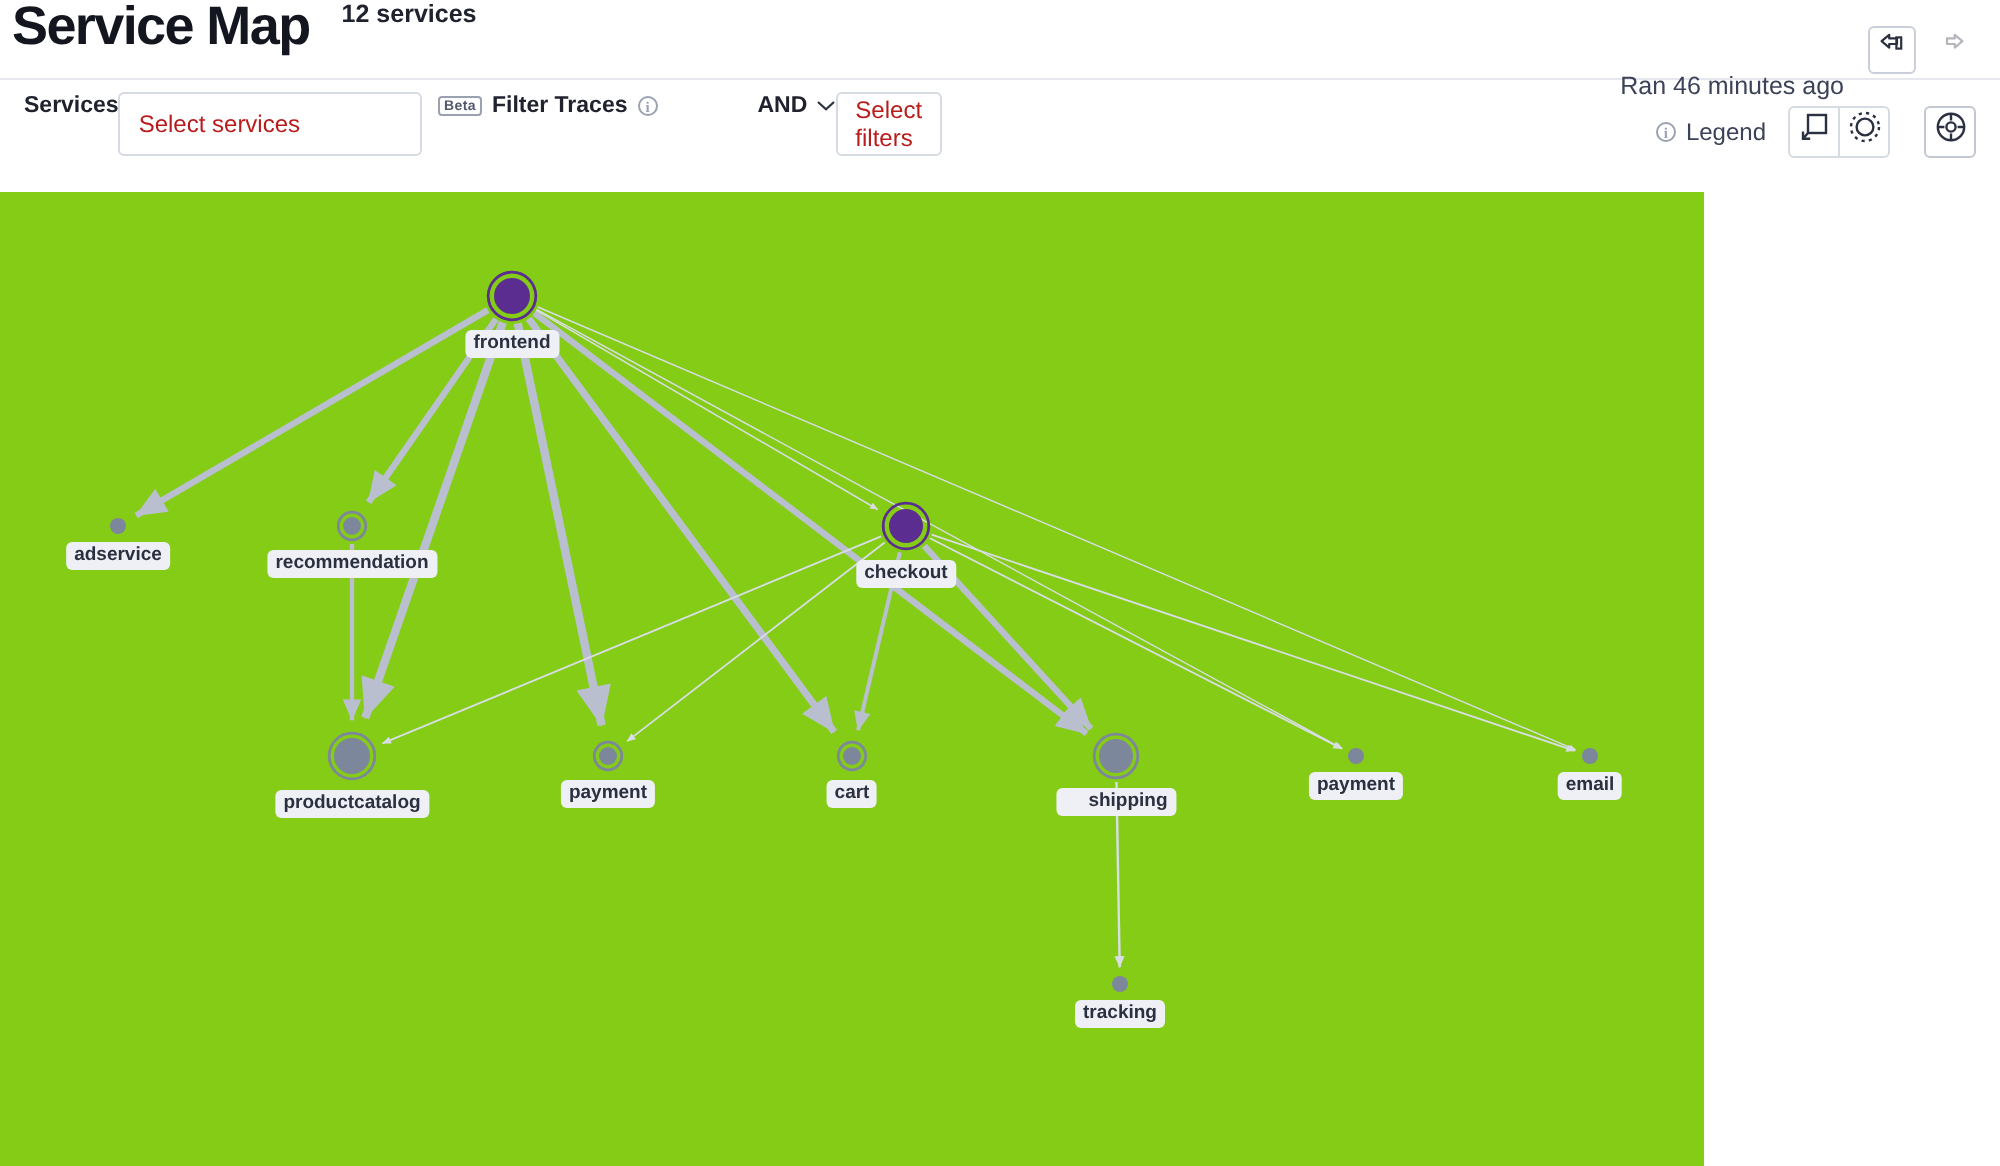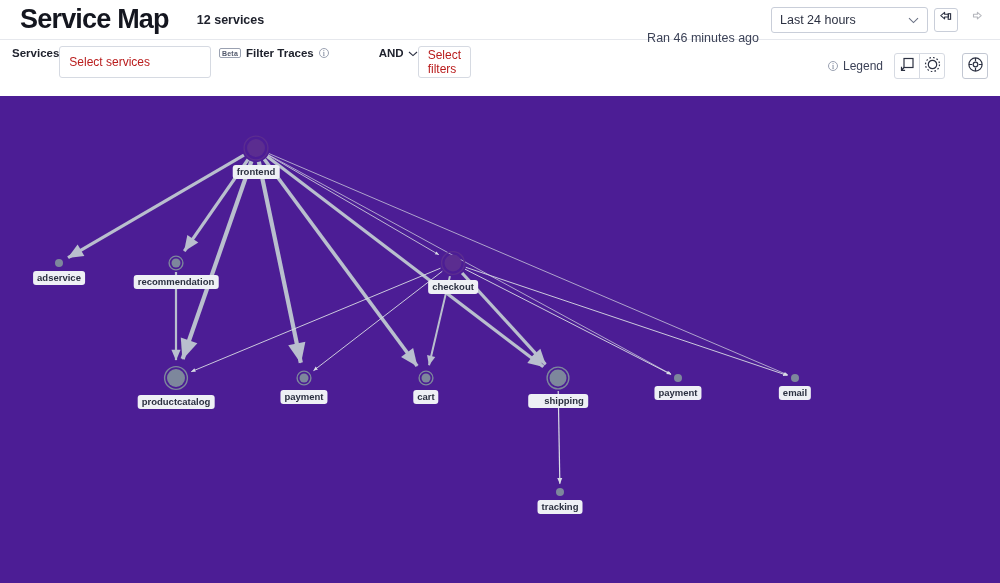--- a/index.html
+++ b/index.html
@@ -9,24 +9,23 @@
     font-family: "Liberation Sans", sans-serif;
     color: #1b1e2b;
     overflow: hidden;
   }
 
   
   .header {
     height: 40px;
     border-bottom: 1px solid #e6e8ed;
     display: flex;
-    align-items: center;
-    padding: 0 12px 0 20px;
+    align-items: flex-start;
+    padding: 0 12px 0 6px;
     position: relative;
-    gap: 12px;
   }
   .page-title {
     font-size: 27px;
     font-weight: 700;
     letter-spacing: -0.8px;
     color: #14161f;
     line-height: 1;
     white-space: nowrap;
   }
   .service-count {
@@ -150,22 +149,22 @@
     display: flex; align-items: center; justify-content: center;
   }
   .map-btn.first { border-top-right-radius: 0; border-bottom-right-radius: 0; margin-right: -6px; }
   .map-btn.second { border-top-left-radius: 0; border-bottom-left-radius: 0; }
   .map-btn.solo { margin-left: 12px; border-color: #c2c7d2; }
 
   
   .graph-wrap {
     position: absolute;
     left: 0; top: 96px;
-    width: 1000px; height: 487px;
-    background: #4c1d95;
+    width: 852px; height: 487px;
+    background: #84cc16;
   }
   svg.graph { display: block; width: 1000px; height: 487px; }
 
   .node-label {
     position: absolute;
     transform: translateX(-50%);
     background: #eef0f5;
     border-radius: 3px;
     padding: 1px 4px 2px 4px;
     font-size: 9.5px;
@@ -178,28 +177,20 @@
 </head>
 <body>
 
 <div class="header">
   <div class="page-title">Service Map</div>
   <div class="service-count">12 services</div>
 
   <div class="header-right">
     <div class="ran-label">Ran 46 minutes ago</div>
 
-    <div class="range-select">
-      <span>Last 24 hours</span>
-      <span class="chev">
-        <svg width="11" height="7" viewBox="0 0 11 7">
-            <path d="M1 1.2L5.5 5.6 10 1.2" fill="none" stroke="#6b7285" stroke-width="1.1"></path>
-          </svg>
-      </span>
-    </div>
 
     <div class="icon-btn-sq">
       <span>
         <svg width="14" height="14" viewBox="0 0 14 14">
           <path d="M9.5 3.2H5.6V1.4L1.8 4.6 5.6 7.8V6H9.5z" fill="none" stroke="#2c3142" stroke-width="1.1" stroke-linejoin="round"></path>
           <rect x="9.2" y="2.7" width="2.4" height="5.6" fill="none" stroke="#2c3142" stroke-width="1.1"></rect>
         </svg>
       </span>
     </div>
 

